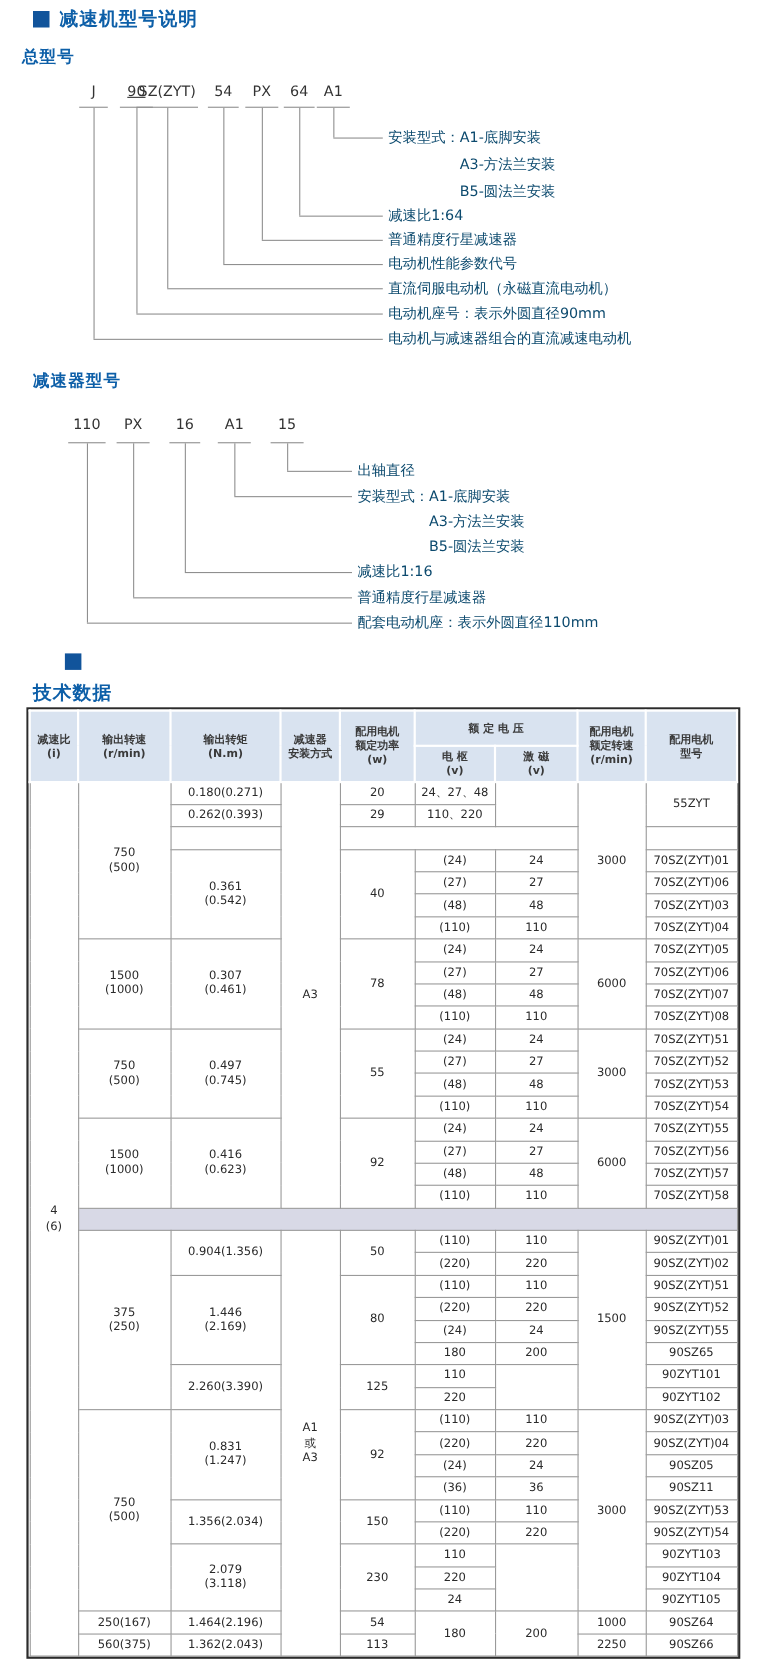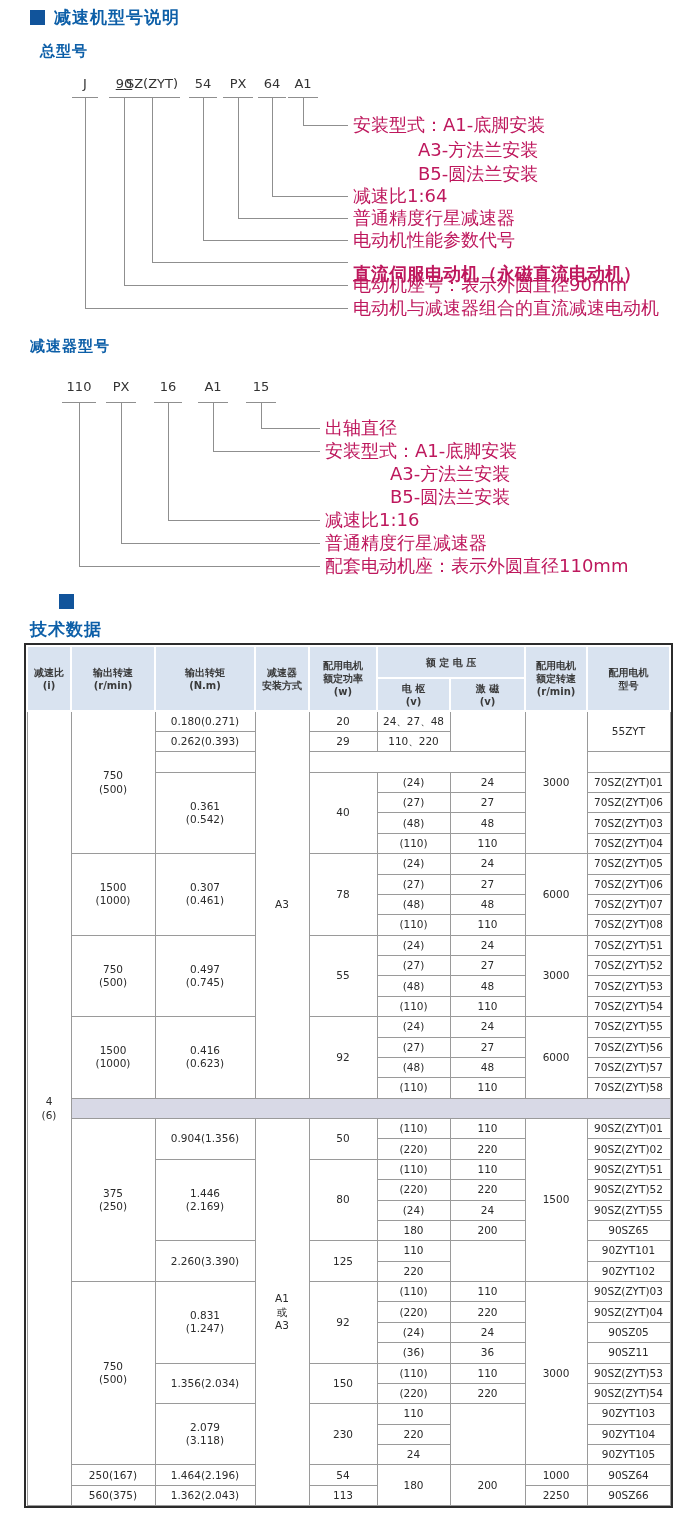--- a/index.html
+++ b/index.html
@@ -11,21 +11,21 @@
     position:absolute;display:flex;align-items:center;gap:9px;
     color:var(--title-blue,#0d5fa8);font-size:17px;font-weight:bold;letter-spacing:1px;
   }
   .main-title .sq{width:15px;height:15px;background:var(--square-blue,#11549b);flex:0 0 auto;}
   .sub-title{
     position:absolute;color:var(--title-blue,#0d5fa8);
     font-size:15px;font-weight:bold;letter-spacing:1px;
   }
   .code{position:absolute;transform:translateX(-50%);font-size:13px;color:#333;white-space:nowrap;}
   .dline{position:absolute;background:#8f8f8f;}
-  .dlabel{position:absolute;font-size:18px;color:#be185d;white-space:nowrap;transform:translateY(-50%);}
+  .dlabel{position:absolute;font-size:13px;color:#0c4a6e;white-space:nowrap;transform:translateY(-50%);}
   .tblwrap{position:absolute;left:24px;top:643px;width:645px;border:2px solid #2b2b2b;background:#fff;}
   table{border-collapse:collapse;width:100%;table-layout:fixed;}
   thead{border-bottom:1px solid #8f8f8f;}
   th{
     background:var(--header-bg,#d9e3f0);border:2px solid #ffffff;
     font-size:10px;font-weight:bold;color:#3a3a3a;white-space:pre-line;
     line-height:1.3;padding:0;text-align:center;vertical-align:middle;
   }
   thead tr:first-child{height:32px;}
   thead tr:last-child{height:33px;}
@@ -39,21 +39,21 @@
 </head>
 <body>
 
 <div id="page">
 
   <div class="main-title" style="left:30px;top:6px;">
     <span class="sq"></span>
     <span>减速机型号说明</span>
   </div>
 
-  <div class="sub-title" style="left:40px;top:42px;">总型号</div>
+  <div class="sub-title" style="left:20px;top:42px;">总型号</div>
 
   <div id="diagram1" style="position: absolute; left: 0px; top: 0px; width: 691px; height: 0px;">
       <div class="code" style="left: 85px; top: 76px;">J</div>
       <div class="dline" style="left: 72px; top: 97px; width: 26px; height: 1px;"></div>
       <div class="code" style="left: 124px; top: 76px; text-decoration: underline;">90</div>
       <div class="dline" style="left: 109px; top: 97px; width: 30px; height: 1px;"></div>
       <div class="code" style="left: 152px; top: 76px;">SZ(ZYT)</div>
       <div class="dline" style="left: 124px; top: 97px; width: 56px; height: 1px;"></div>
       <div class="code" style="left: 203px; top: 76px;">54</div>
       <div class="dline" style="left: 189px; top: 97px; width: 28px; height: 1px;"></div>
@@ -70,21 +70,21 @@
       <div class="dlabel" style="left: 418px; top: 174px;">B5-圆法兰安装</div>
       <div class="dlabel" style="left: 353px; top: 196px;">减速比1:64</div>
       <div class="dline" style="left: 272px; top: 98px; width: 1px; height: 98px;"></div>
       <div class="dline" style="left: 272px; top: 196px; width: 76px; height: 1px;"></div>
       <div class="dlabel" style="left: 353px; top: 218px;">普通精度行星减速器</div>
       <div class="dline" style="left: 238px; top: 98px; width: 1px; height: 120px;"></div>
       <div class="dline" style="left: 238px; top: 218px; width: 110px; height: 1px;"></div>
       <div class="dlabel" style="left: 353px; top: 240px;">电动机性能参数代号</div>
       <div class="dline" style="left: 203px; top: 98px; width: 1px; height: 142px;"></div>
       <div class="dline" style="left: 203px; top: 240px; width: 145px; height: 1px;"></div>
-      <div class="dlabel" style="left: 353px; top: 274px; font-weight: bold;">直流伺服电动机（永磁直流电动机）</div>
+      <div class="dlabel" style="left: 353px; top: 262px;">直流伺服电动机（永磁直流电动机）</div>
       <div class="dline" style="left: 152px; top: 98px; width: 1px; height: 164px;"></div>
       <div class="dline" style="left: 152px; top: 262px; width: 196px; height: 1px;"></div>
       <div class="dlabel" style="left: 353px; top: 285px;">电动机座号：表示外圆直径90mm</div>
       <div class="dline" style="left: 124px; top: 98px; width: 1px; height: 187px;"></div>
       <div class="dline" style="left: 124px; top: 285px; width: 224px; height: 1px;"></div>
       <div class="dlabel" style="left: 353px; top: 308px;">电动机与减速器组合的直流减速电动机</div>
       <div class="dline" style="left: 85px; top: 98px; width: 1px; height: 210px;"></div>
       <div class="dline" style="left: 85px; top: 308px; width: 263px; height: 1px;"></div>
     </div>
 

